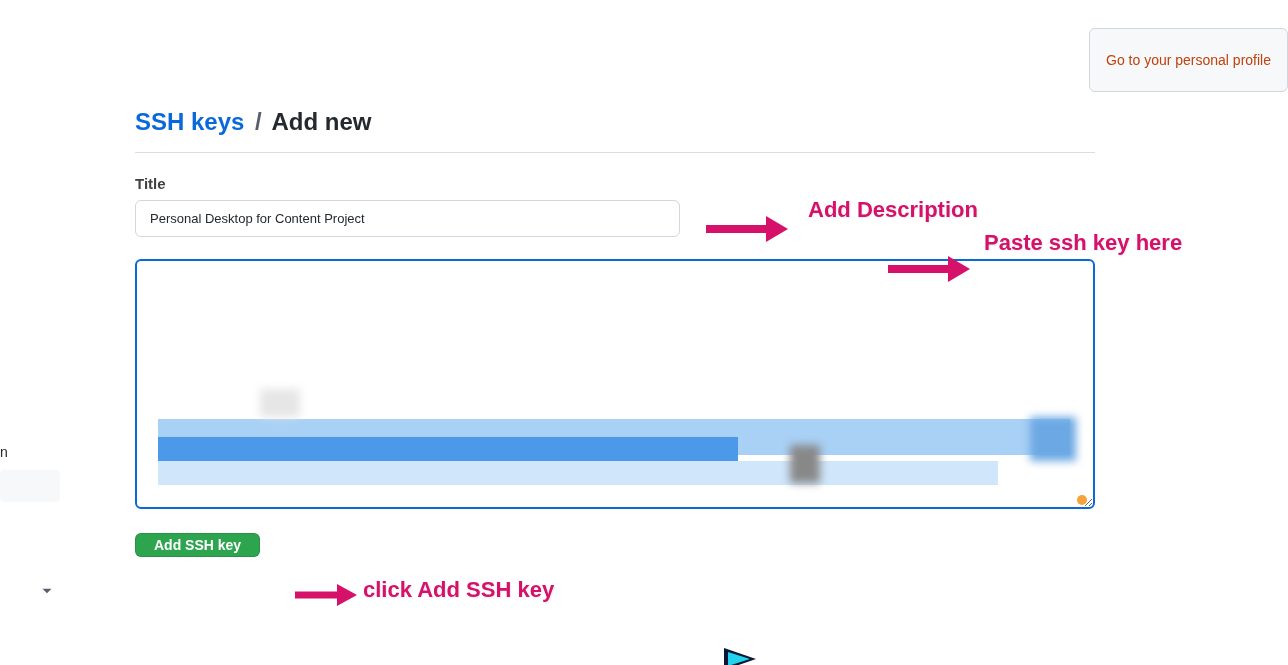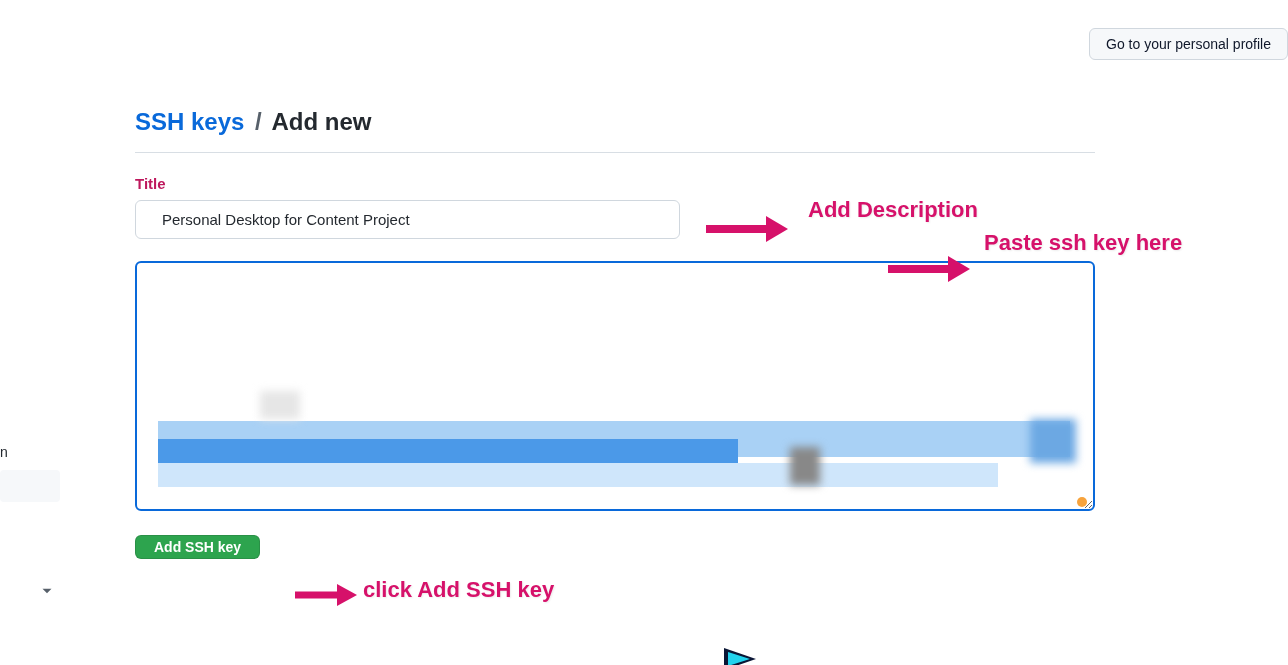--- a/index.html
+++ b/index.html
@@ -8,27 +8,27 @@
       background: #ffffff;
       width: 1288px;
       height: 665px;
       position: relative;
       overflow: hidden;
     }
     .profile-link-btn {
       position: absolute;
       top: 28px;
       right: 0;
-      padding: 7px 16px;
+      padding: 23px 16px;
       background: #f6f8fa;
       border: 1px solid #d0d7de;
       border-radius: 6px;
       font-size: 14px;
       font-weight: 500;
-      color: #0f172a;
+      color: #c2410c;
       cursor: pointer;
     }
     .sidebar-partial {
       position: absolute;
       left: 0;
       top: 0;
     }
     .sidebar-text {
       position: absolute;
       left: 0;
@@ -69,27 +69,27 @@
     .breadcrumb a {
       color: #0969da;
       text-decoration: none;
     }
     .breadcrumb .sep { color: #57606a; margin: 0 4px; }
     .form-group { margin-top: 22px; }
     .label {
       display: block;
       font-size: 15px;
       font-weight: 600;
-      color: #be185d;
+      color: #404040;
       margin-bottom: 8px;
     }
     input[type=text] {
       width: 545px;
-      padding: 10px 26px;
-      font-size: 15px;
+      padding: 10px 14px;
+      font-size: 13px;
       border: 1px solid #d0d7de;
       border-radius: 6px;
       color: #24292f;
       background: #ffffff;
     }
     textarea.key-input {
       width: 960px;
       height: 250px;
       padding: 10px 14px;
       font-size: 14px;

